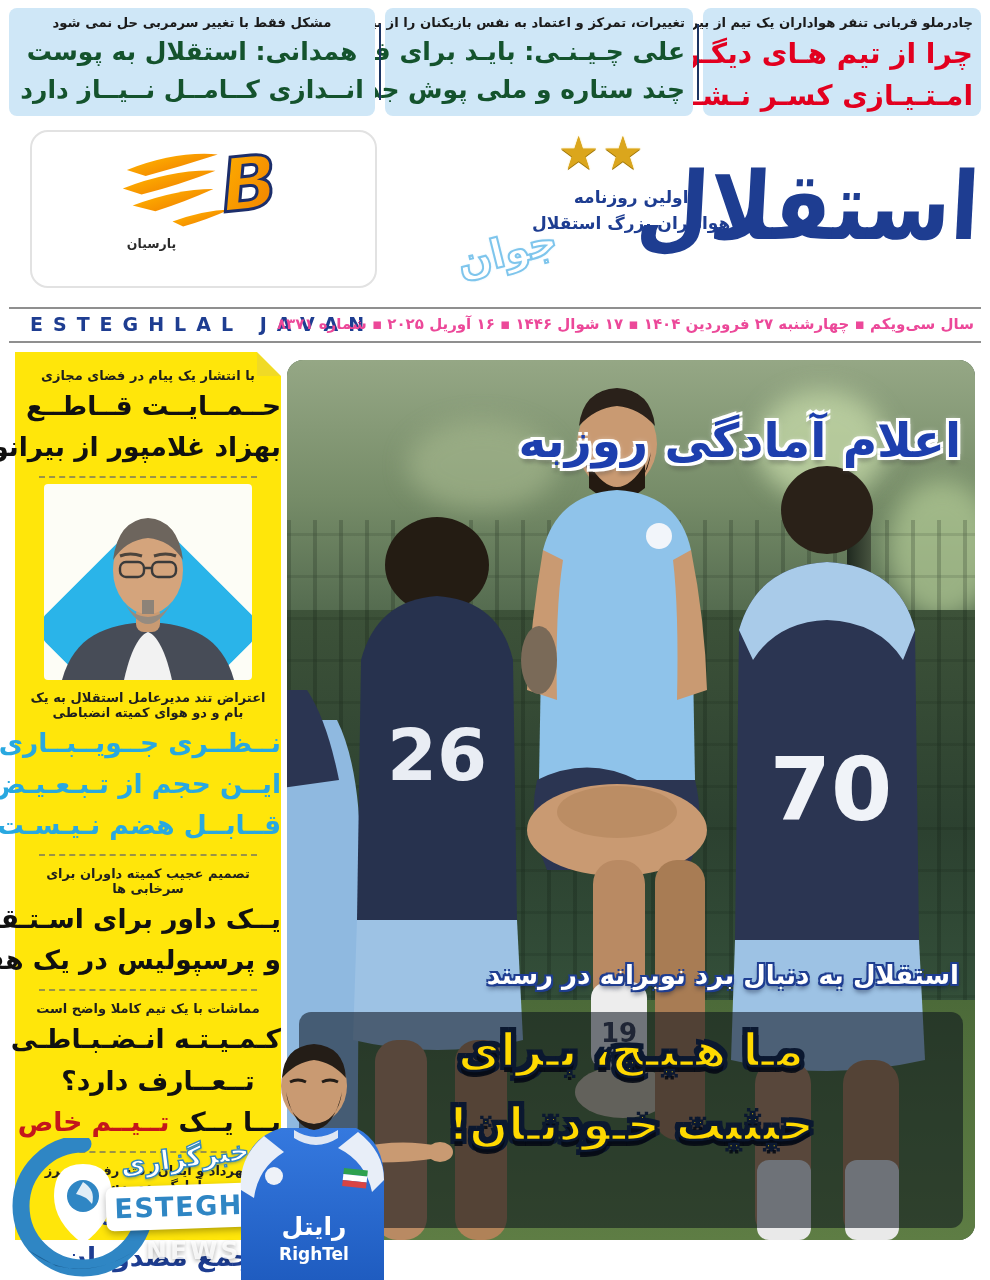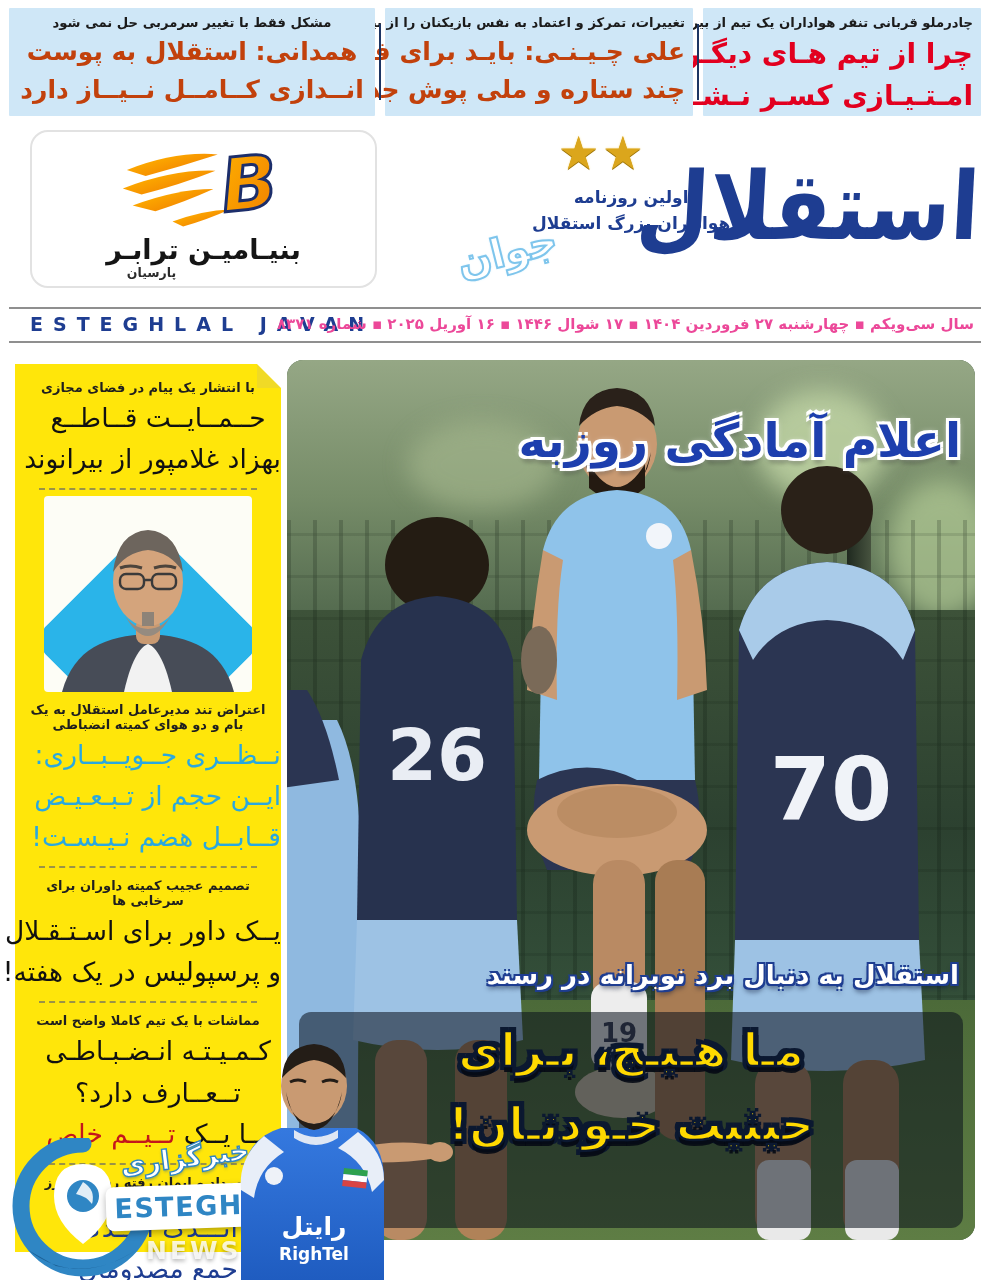--- a/index.html
+++ b/index.html
@@ -4,24 +4,24 @@
 <style>
   * { margin:0; padding:0; box-sizing:border-box; }
   html,body { background:#e8e8e8; }
   .page {
     position:relative; width:990px; height:1280px; background:#ffffff;
     font-family:"DejaVu Sans", sans-serif; overflow:hidden; margin:0 auto;
   }
   
   .top-strip { position:absolute; left:9px; top:8px; width:972px; height:108px;
     display:flex; direction:rtl; align-items:stretch; }
-  .story { background:#cfe7f7; border-radius:1px; padding:7px 8px 4px; text-align:center;
+  .story { background:#cfe7f7; border-radius:8px; padding:7px 8px 4px; text-align:center;
     display:flex; flex-direction:column; justify-content:flex-start; }
   .story .kick { font-size:13.2px; font-weight:bold; color:#1b1b1b; margin-bottom:3px; white-space:nowrap; }
-  .story .hl { font-size:25px; font-weight:800; line-height:1.5; color:#c2410c; letter-spacing:-0.5px; white-space:nowrap; }
+  .story .hl { font-size:25px; font-weight:800; line-height:1.5; color:#14532d; letter-spacing:-0.5px; white-space:nowrap; }
   .story.red .hl { color:#e2001f; font-size:28px; }
   .w1{ width:278px; } .w2{ width:308px; } .w3{ flex:1; }
   .vdiv { width:2px; background:#1c3564; height:76px; align-self:center; margin:0 4px; flex:none; }
 
   
   .ad-box { position:absolute; left:30px; top:130px; width:347px; height:158px;
     border:2px solid #e2e2e2; border-radius:18px; background:#fff; text-align:center; }
   .ad-brand { font-size:27px; font-weight:800; color:#151515; direction:rtl; margin-top:-2px; letter-spacing:-1px;}
   .ad-sub { font-size:12.5px; font-weight:bold; color:#2b2b2b; direction:rtl; transform:translateX(-52px); }
 
@@ -37,28 +37,28 @@
 
   
   .rule1 { position:absolute; left:9px; right:9px; top:307px; height:2px; background:#8f8f8f; }
   .rule2 { position:absolute; left:9px; right:9px; top:341px; height:2px; background:#8f8f8f; }
   .latin { position:absolute; left:30px; top:313px; font-size:19px; font-weight:bold;
     color:#1e3d91; letter-spacing:10px; }
   .dateline { position:absolute; right:16px; top:315px; font-size:15px; font-weight:bold;
     color:#ec4899; direction:rtl; }
 
   
-  .ycol { position:absolute; left:15px; top:364px; width:266px; height:888px; background:#ffe60a;
+  .ycol { position:absolute; left:15px; top:352px; width:266px; height:888px; background:#ffe60a;
     direction:rtl; text-align:center; z-index:2; }
   .fold  { position:absolute; top:0; right:0; width:0; height:0;
     border-top:24px solid #ffffff; border-left:24px solid transparent; }
   .fold2 { position:absolute; top:0; right:0; width:0; height:0;
     border-bottom:24px solid #e3cf3e; border-right:24px solid transparent; transform:translateY(0); opacity:.55;}
   .yk { font-size:13px; font-weight:bold; color:#1f1f1f; margin:10px 6px 2px; }
-  .yh { font-size:26.5px; font-weight:400; line-height:1.55; color:#111; letter-spacing:-0.8px; white-space:nowrap;padding-left:20px; }
+  .yh { font-size:26.5px; font-weight:700; line-height:1.55; color:#111; letter-spacing:-0.8px; white-space:nowrap;padding-left:20px; }
   .yh.cyan { color:#29a8e0; } .yh.blue { color:#1e3d91; }
   .red-inline { color:#c4161c; }
   .ydiv { border:none; border-top:2px dashed #9a9347; margin:9px 24px 5px; }
   .portrait { width:208px; height:196px; margin:6px auto 0; position:relative; overflow:hidden;
     border-radius:4px; background:#fdfdf6; }
   .cyanD { position:absolute; left:22px; top:62px; width:165px; height:165px; background:#2ab4e9;
     transform:rotate(45deg); border-radius:20px; }
 
   
   .photo { position:absolute; left:287px; top:360px; width:688px; height:880px; border-radius:16px;
@@ -141,21 +141,20 @@
         </linearGradient>
       </defs>
       <g transform="rotate(-6 95 46)">
         <path d="M20,22 Q70,8 112,16 Q74,24 38,30 Z" fill="url(#og)"></path>
         <path d="M14,40 Q66,26 108,32 Q72,42 32,48 Z" fill="url(#og)"></path>
         <path d="M22,58 Q68,46 104,50 Q74,60 44,66 Z" fill="url(#og)"></path>
         <path d="M60,78 Q92,70 118,72 Q94,80 70,84 Z" fill="url(#og)"></path>
         <text x="112" y="74" font-size="74" font-weight="bold" font-style="italic" font-family="DejaVu Sans, sans-serif" fill="url(#og)" stroke="#1c2e6b" stroke-width="3">B</text>
       </g>
     </svg>
-    <div class="ad-brand">بنیـامیـن ترابـر</div>
     <div class="ad-sub">پارسیان</div>
   </div>
 
   <div class="nameplate">
     <div class="np-stars">★★</div>
     <div class="np-tag">
       <div>اولین روزنامه</div>
       <div>هواداران بزرگ استقلال</div>
     </div>
     <div class="np-title">استقلال</div>

